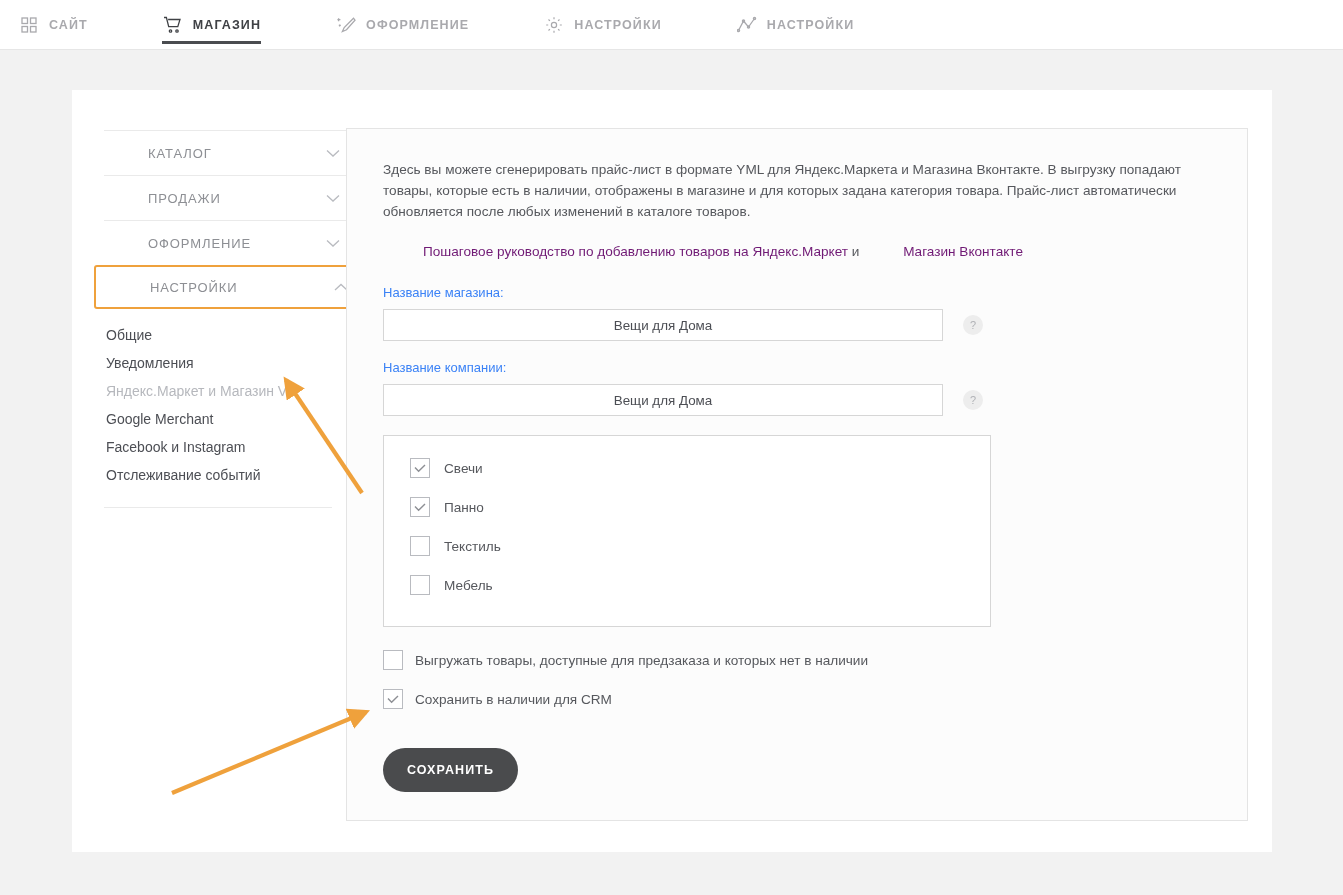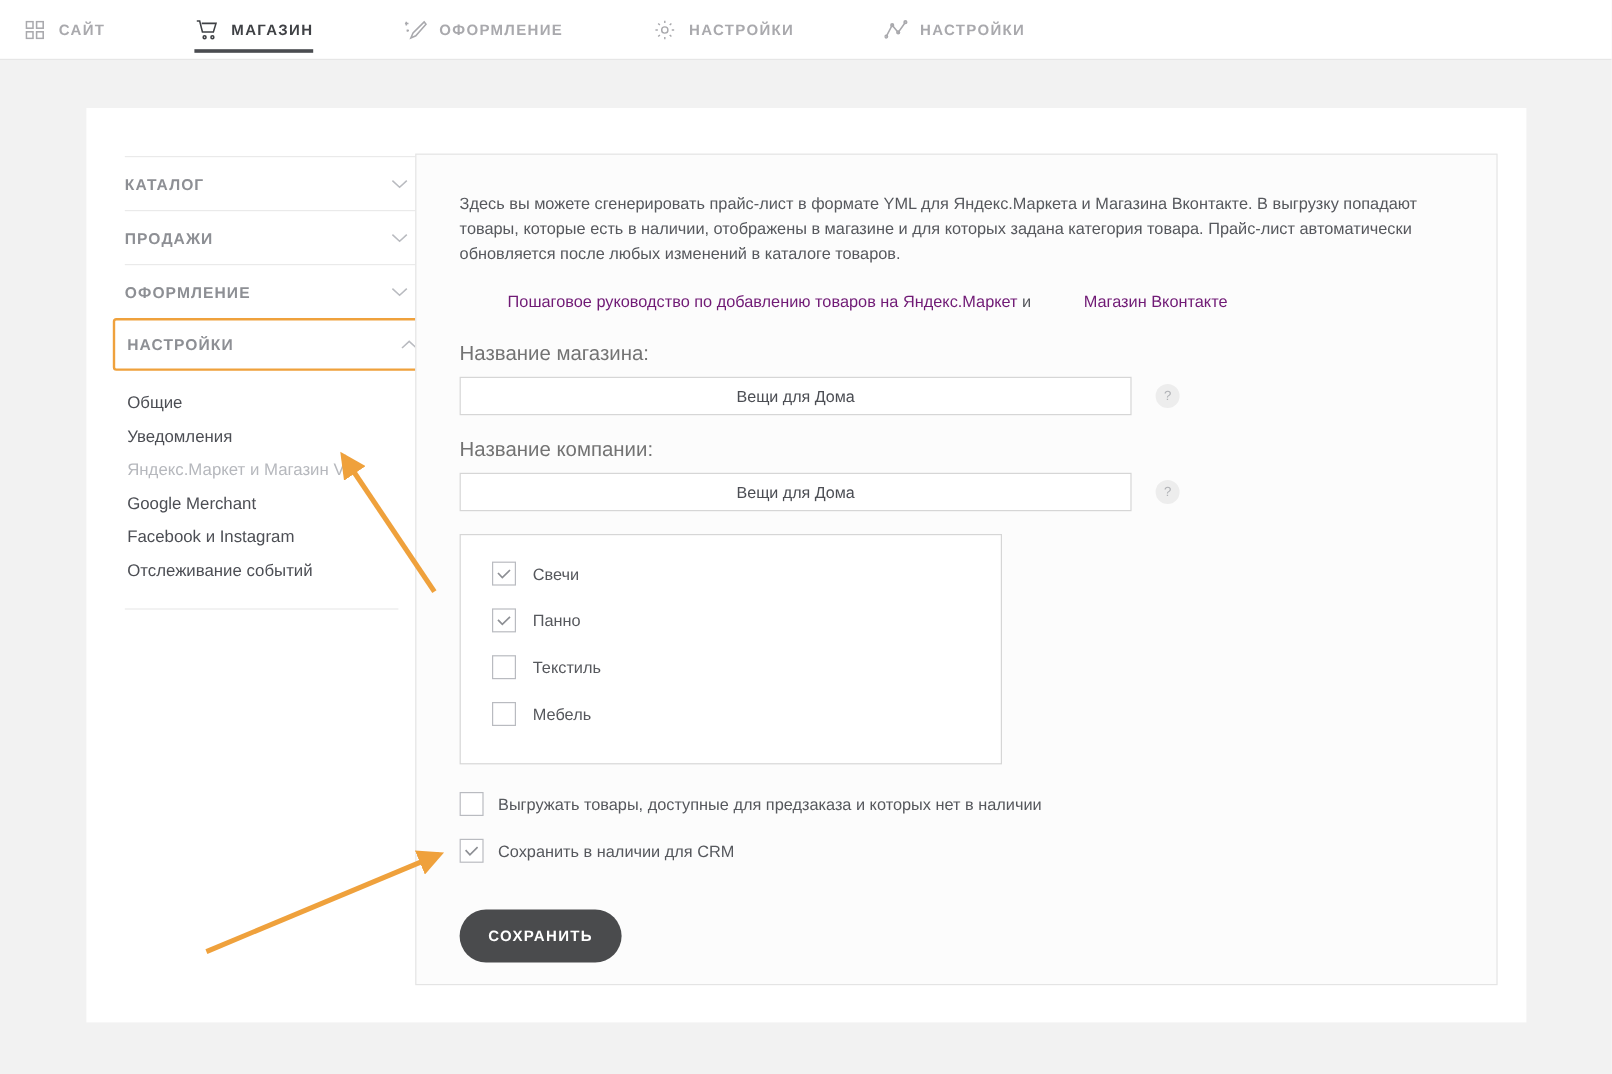--- a/index.html
+++ b/index.html
@@ -70,21 +70,22 @@
     display: flex; align-items: center; justify-content: space-between;
     border-top: 1px solid #eaeaea;
     padding: 0 12px 0 0;
     cursor: pointer;
   }
   .side-group:last-of-type { }
   .side-group-label {
     font-size: 13px;
     letter-spacing: 0.9px;
     color: #8d8f94;
-    font-weight: bold;
+    font-weight: normal;
+    margin-left: 44px;
   }
   .chev { color: #b9bbc0; width: 14px; height: 9px; }
   .chev svg { display: block; }
 
   .side-group.highlight {
     border: 2px solid #efa13c;
     border-radius: 3px;
     height: 44px;
     padding-left: 10px;
     margin-left: -10px;
@@ -129,22 +130,22 @@
     color: #56585d;
     margin-bottom: 26px;
   }
   .guide-line a {
     color: #701a75;
     cursor: pointer;
     margin-left: 40px;
   }
 
   .field-label {
-    font-size: 17px;
-    color: #737373;
+    font-size: 13px;
+    color: #3b82f6;
     margin-bottom: 9px;
   }
   .field-row { display: flex; align-items: center; margin-bottom: 19px; }
   .text-input {
     width: 560px; height: 32px;
     border: 1px solid #d6d6d6;
     background: #ffffff;
     font-size: 13.4px;
     color: #4c4e54;
     padding: 0 10px;
@@ -158,21 +159,21 @@
     background: #ededed;
     color: #b0b2b6;
     font-size: 11px;
     display: flex; align-items: center; justify-content: center;
     margin-left: 20px;
     cursor: pointer;
     user-select: none;
   }
 
   .cat-box {
-    width: 452px; height: 192px;
+    width: 608px; height: 192px;
     border: 1px solid #d6d6d6;
     background: #ffffff;
     padding: 22px 0 0 26px;
     margin-bottom: 23px;
   }
   .cb-row { display: flex; align-items: center; margin-bottom: 19px; cursor: pointer; }
   .cb {
     width: 20px; height: 20px;
     border: 1px solid #b9bbc0;
     background: #ffffff;

